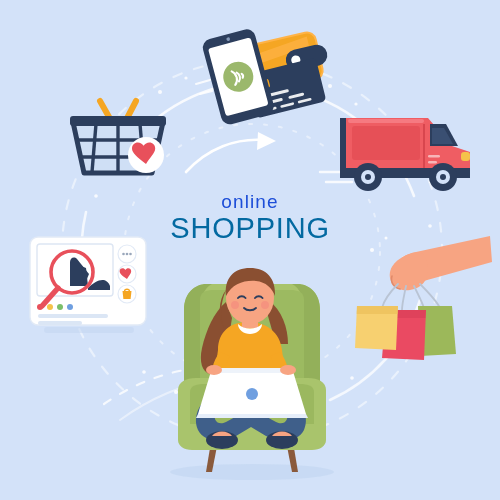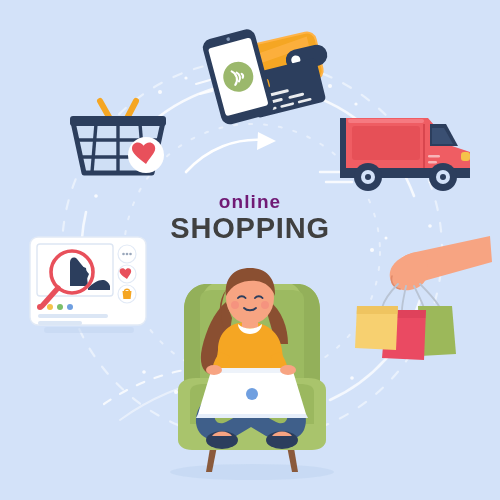--- a/index.html
+++ b/index.html
@@ -11,27 +11,27 @@
     position:relative;width:500px;height:500px;
     background:#d3e2f9;overflow:hidden;
   }
   #scene svg.layer{position:absolute;left:0;top:0;width:500px;height:500px;}
   .center-text{
     position:absolute;left:0;top:192px;width:500px;
     text-align:center;pointer-events:none;
   }
   .t-online{
     display:block;
-    font-size:19px;font-weight:bold;letter-spacing:1.1px;
-    color:#701a75;line-height:1.05;
+    font-size:19px;font-weight:normal;letter-spacing:1.1px;
+    color:#1d4ed8;line-height:1.05;
   }
   .t-shopping{
     display:block;
-    font-size:29px;font-weight:bold;letter-spacing:0.8px;
-    color:#404040;line-height:1.15;
+    font-size:29px;font-weight:normal;letter-spacing:0.8px;
+    color:#0369a1;line-height:1.15;
   }
 </style>
 </head>
 <body>
 
 <div id="scene">
 
   <svg class="layer" viewBox="0 0 500 500">
     <g fill="none" stroke="#ffffff" stroke-linecap="round" opacity="0.92">
 

